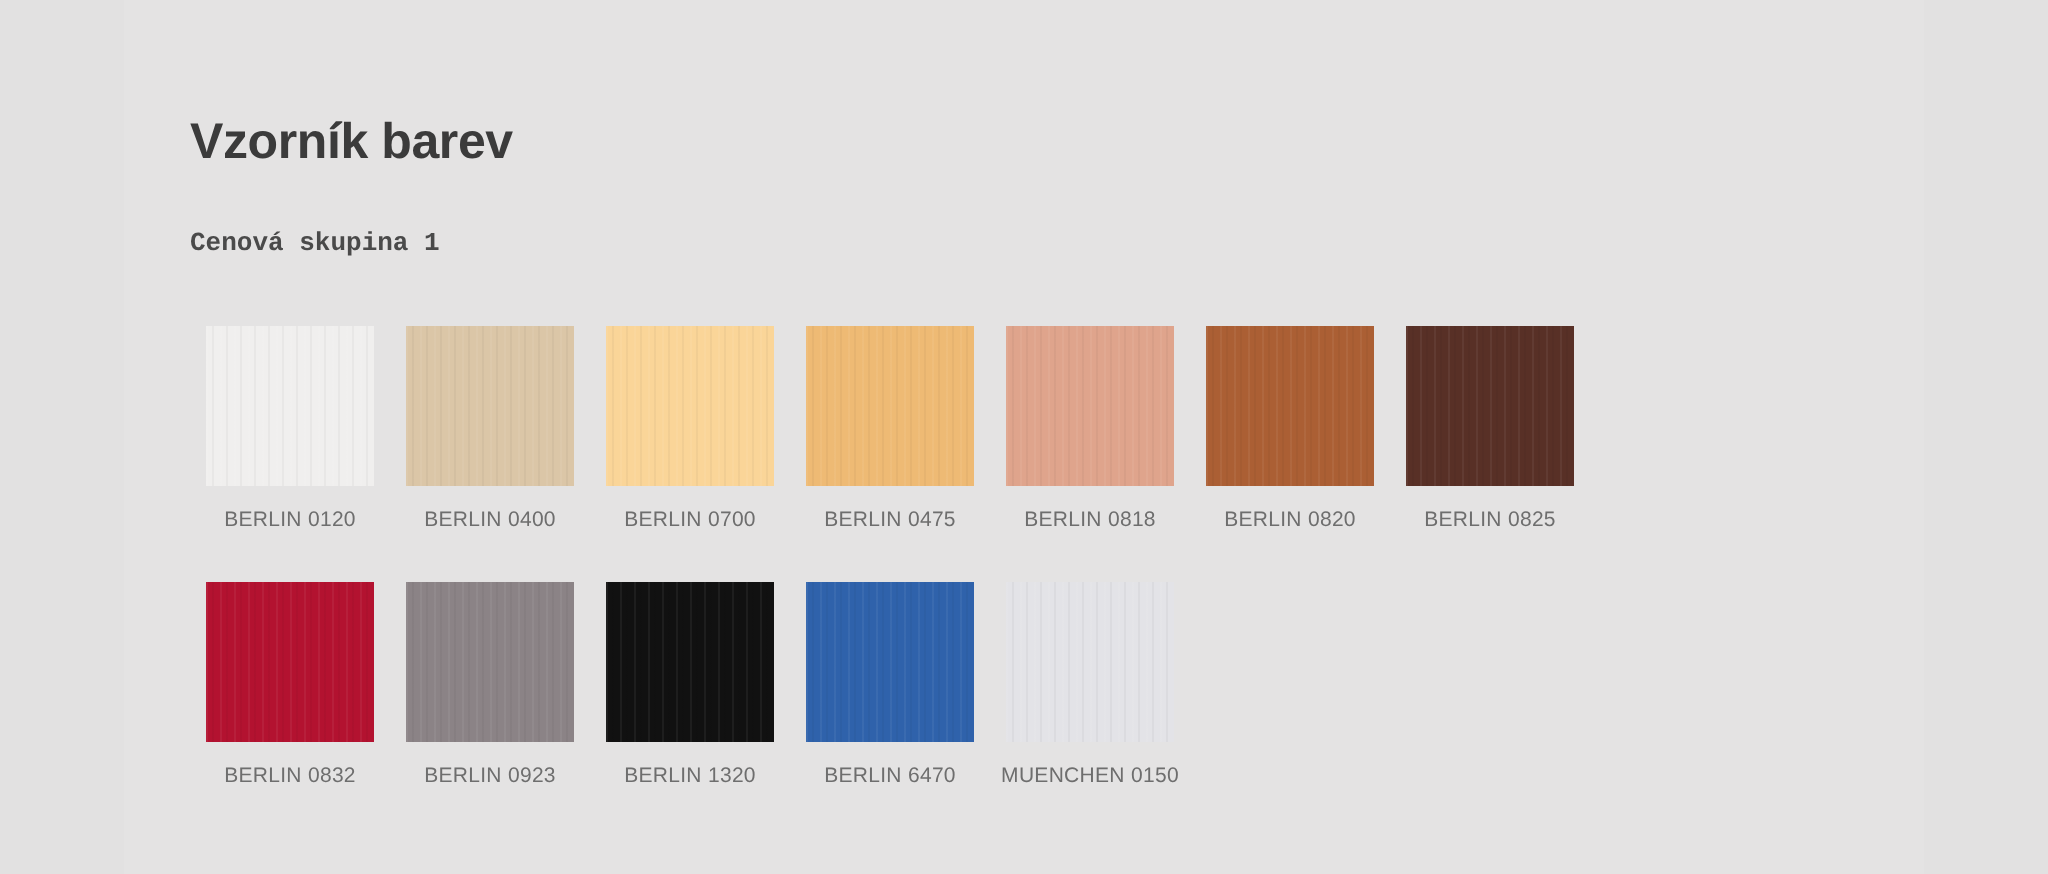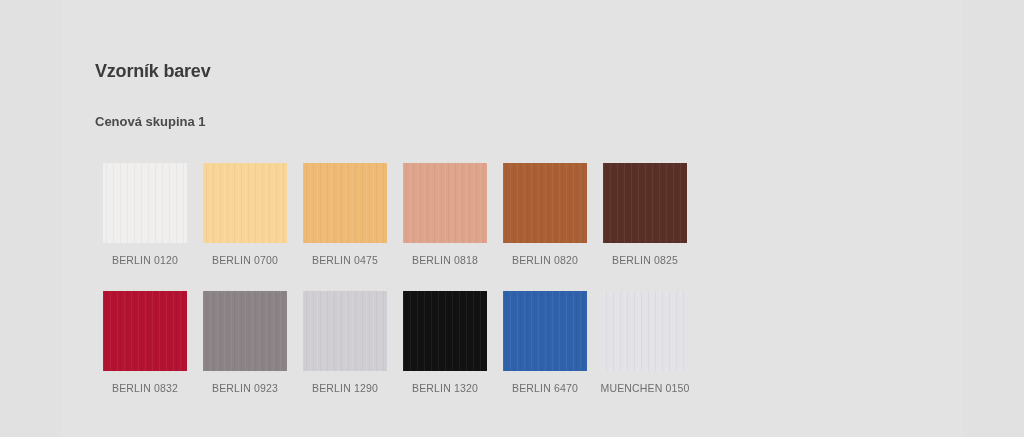--- a/index.html
+++ b/index.html
@@ -34,34 +34,35 @@
   .content {
     position: absolute;
     left: 95px;
     top: 0;
     width: 810px;
   }
 
   .page-title {
     margin: 0;
     padding-top: 56px;
-    font-size: 18px;
+    font-size: 25px;
     line-height: 30px;
     font-weight: bold;
     color: #3b3b3b;
     letter-spacing: -0.2px;
   }
 
   .group-title {
     margin: 0;
     padding-top: 28px;
     font-size: 13px;
     line-height: 16px;
     font-weight: bold;
     color: #4a4a4a;
+    font-family: Liberation Mono, monospace;
   }
 
   .swatch-grid {
     margin-top: 33px;
   }
 
   .swatch-row {
     display: flex;
     gap: 0;
     margin-bottom: 24px;
@@ -112,20 +113,24 @@
 
     <h2 class="group-title">Cenová skupina 1</h2>
 
     <div class="swatch-grid">
         <div class="swatch-row">
           <div class="swatch-cell">
             <div class="swatch-chip" style="background-color: rgb(240, 239, 238);"></div>
             <div class="swatch-label">BERLIN 0120</div>
           </div>
           <div class="swatch-cell">
+            <div class="swatch-chip" style="background-color: rgb(219, 198, 167);"></div>
+            <div class="swatch-label">BERLIN 0400</div>
+          </div>
+          <div class="swatch-cell">
             <div class="swatch-chip" style="background-color: rgb(250, 213, 152);"></div>
             <div class="swatch-label">BERLIN 0700</div>
           </div>
           <div class="swatch-cell">
             <div class="swatch-chip" style="background-color: rgb(238, 186, 116);"></div>
             <div class="swatch-label">BERLIN 0475</div>
           </div>
           <div class="swatch-cell">
             <div class="swatch-chip" style="background-color: rgb(223, 164, 140);"></div>
             <div class="swatch-label">BERLIN 0818</div>
@@ -142,24 +147,20 @@
         <div class="swatch-row">
           <div class="swatch-cell">
             <div class="swatch-chip" style="background-color: rgb(179, 18, 48);"></div>
             <div class="swatch-label">BERLIN 0832</div>
           </div>
           <div class="swatch-cell">
             <div class="swatch-chip" style="background-color: rgb(139, 131, 134);"></div>
             <div class="swatch-label">BERLIN 0923</div>
           </div>
           <div class="swatch-cell">
-            <div class="swatch-chip" style="background-color: rgb(208, 206, 210);"></div>
-            <div class="swatch-label">BERLIN 1290</div>
-          </div>
-          <div class="swatch-cell">
             <div class="swatch-chip" style="background-color: rgb(17, 17, 17);"></div>
             <div class="swatch-label">BERLIN 1320</div>
           </div>
           <div class="swatch-cell">
             <div class="swatch-chip" style="background-color: rgb(47, 98, 171);"></div>
             <div class="swatch-label">BERLIN 6470</div>
           </div>
           <div class="swatch-cell">
             <div class="swatch-chip" style="background-color: rgb(227, 227, 231);"></div>
             <div class="swatch-label">MUENCHEN 0150</div>

